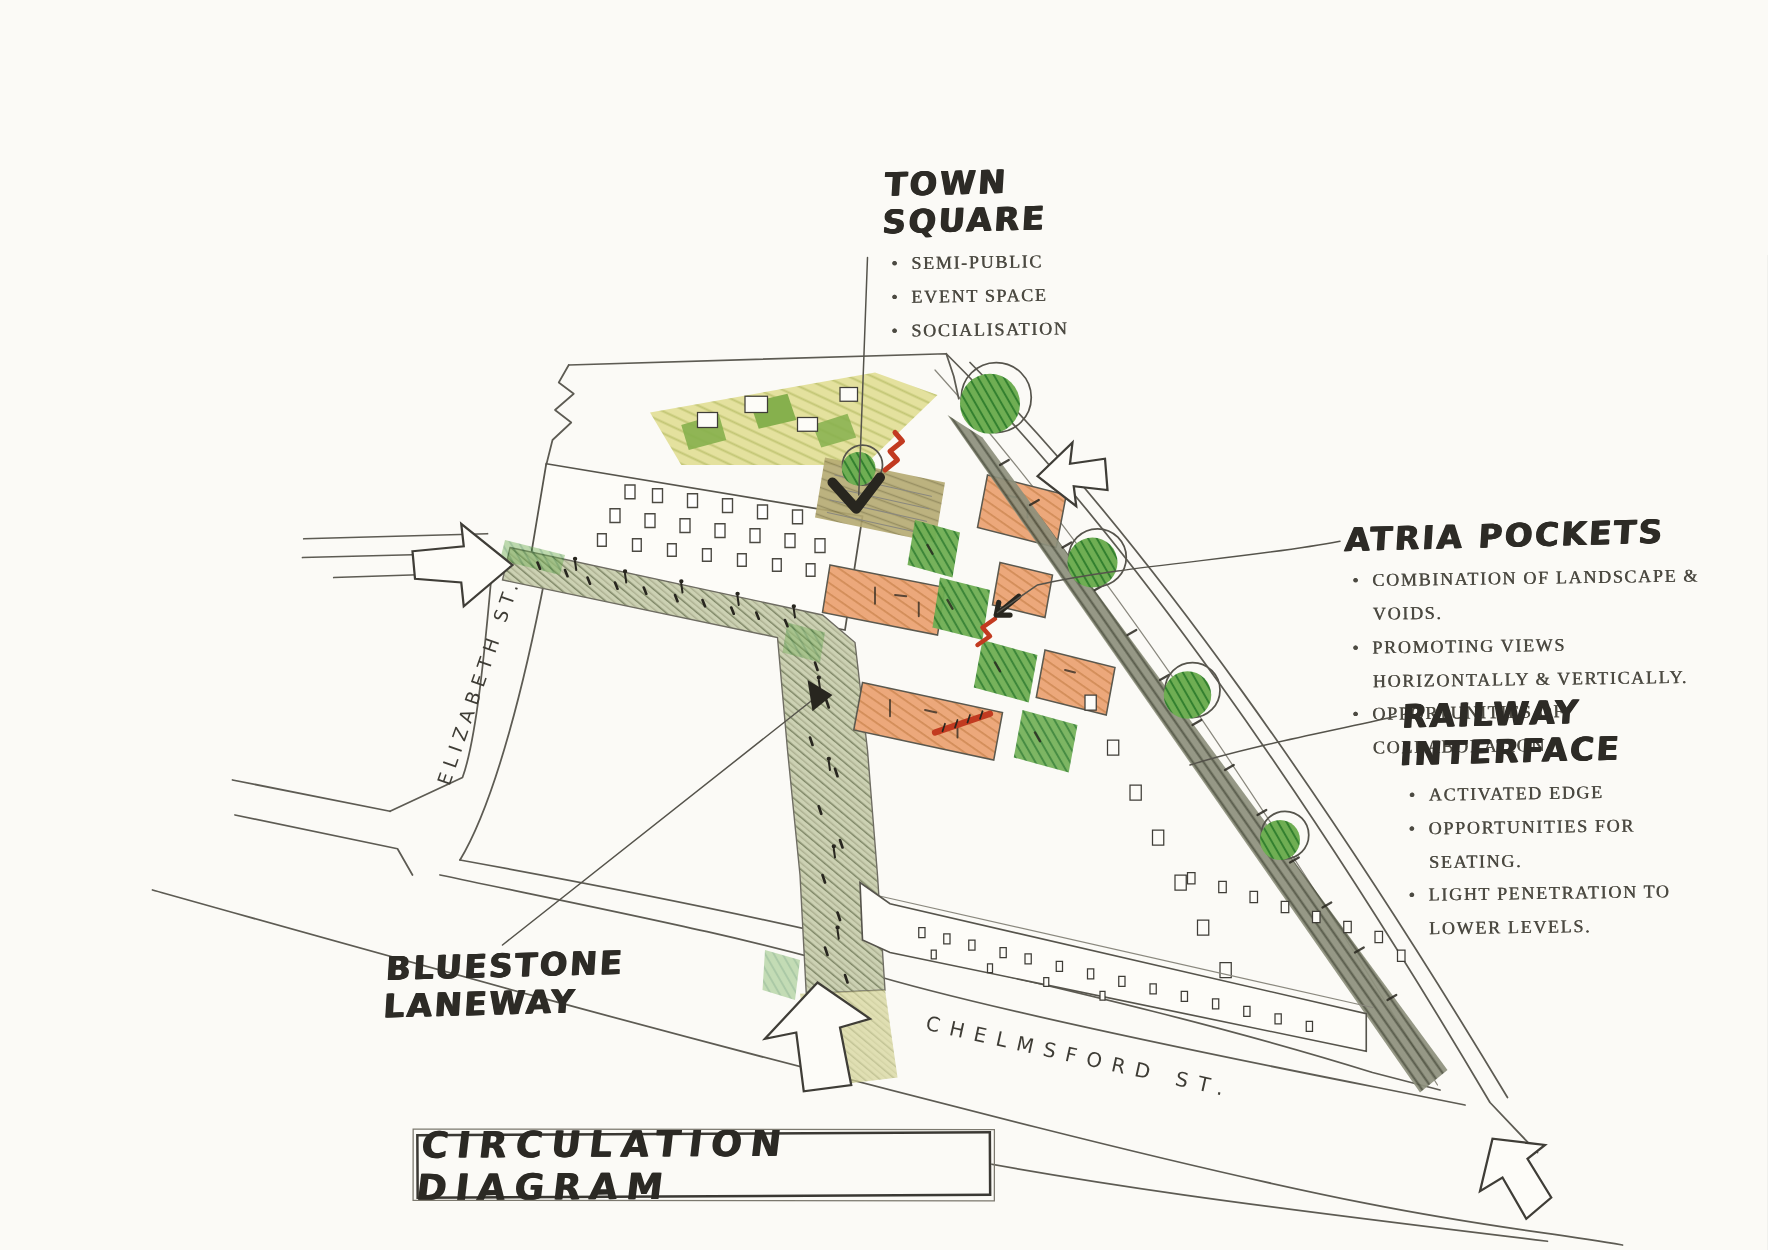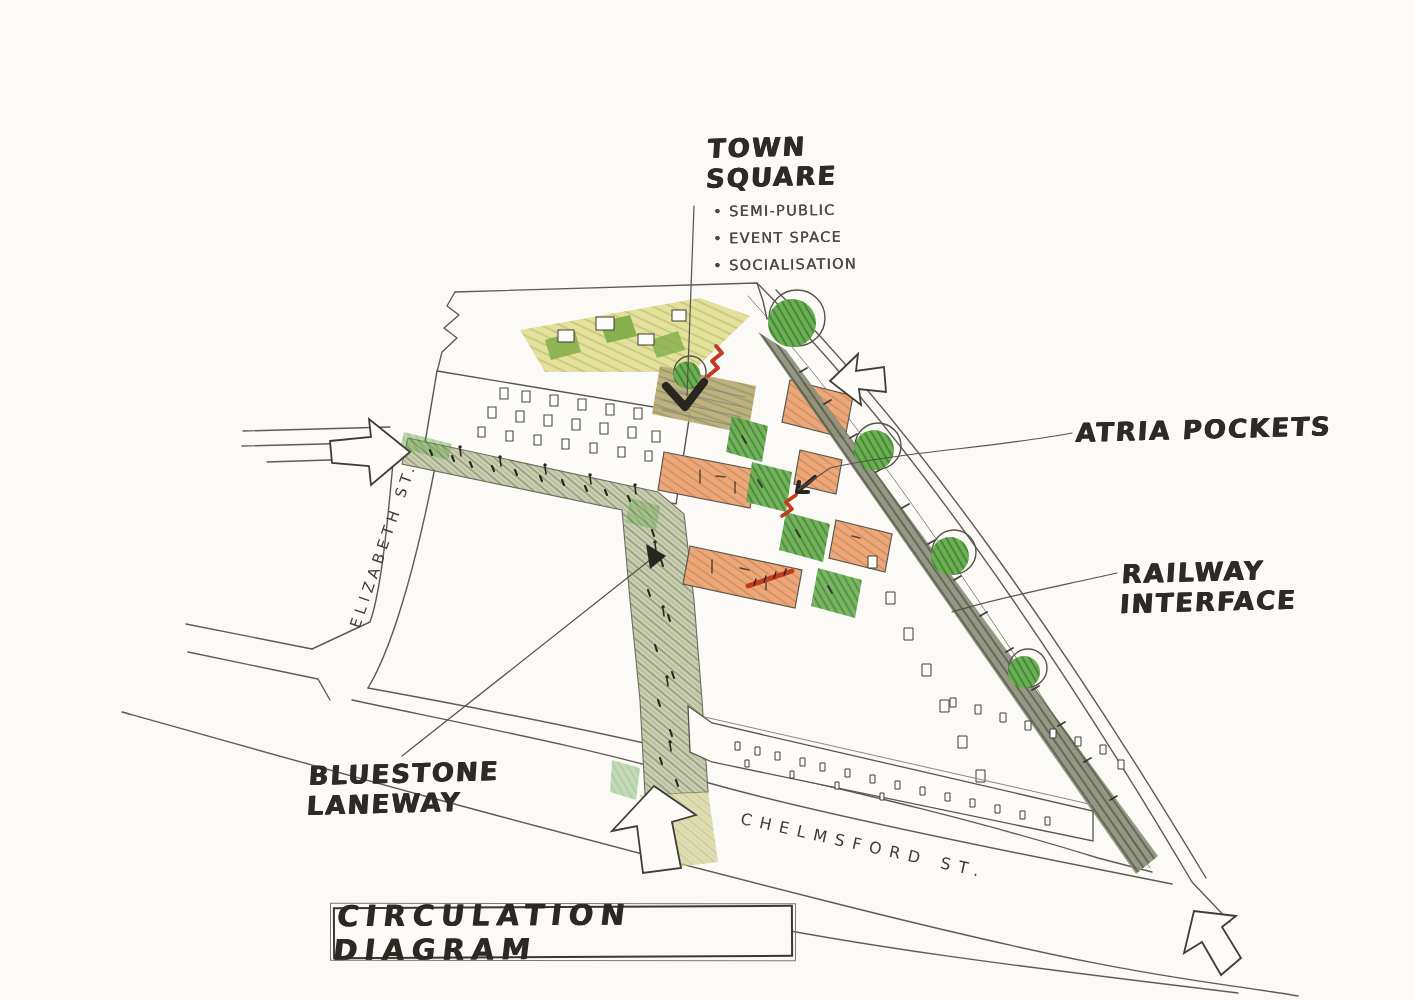--- a/index.html
+++ b/index.html
@@ -28,21 +28,21 @@
   .or-line{stroke:var(--orange-hatch);stroke-width:1.3;}
   .tr-line{stroke:var(--tree-dark);stroke-width:1.6;}
   .ro-line{stroke:#b9bd5e;stroke-width:1.6;}
   .sq-line{stroke:var(--square-hatch);stroke-width:1.2;}
 
   
   .anno{position:absolute;color:var(--ink);}
   .anno h3{margin:0 0 6px 0;font-size:26px;font-weight:800;letter-spacing:2px;
     color:#2d2b26;transform:skewX(-5deg) rotate(-1.5deg);
     text-shadow:.7px 0 #2d2b26, -.4px 0 #2d2b26;}
-  .anno ul{list-style:none;margin:0;padding:0 0 0 6px;}
+  .anno ul{list-style:none;margin:0;padding:0 0 0 6px;font-family:Liberation Serif, serif;}
   .anno li{position:relative;padding-left:16px;font-size:14.5px;letter-spacing:1.3px;
     color:var(--note);line-height:1.85;transform:rotate(-.8deg);
     text-shadow:.4px 0 var(--note);}
   .anno li::before{content:"•";position:absolute;left:0;top:0;color:var(--note);}
   .street-label{position:absolute;color:#3e3c35;font-size:15px;letter-spacing:5px;
     white-space:nowrap;}
   #elizabeth-st{left:296px;top:536px;transform:rotate(-71deg);}
   #chelmsford-st{left:738px;top:836px;transform:rotate(12.5deg);letter-spacing:8px;font-size:16px;}
   .titlebox{position:absolute;left:333px;top:906px;width:456px;height:48px;
     border:2.4px solid #3a3833;background:var(--paper);transform:rotate(-.3deg);
@@ -237,24 +237,34 @@
     <h3>TOWN SQUARE</h3>
     <ul>
       <li>SEMI-PUBLIC</li>
       <li>EVENT SPACE</li>
       <li>SOCIALISATION</li>
     </ul>
   </div>
 
   <div class="anno" style="left:1076px;top:414px;width:300px;">
     <h3>ATRIA POCKETS</h3>
+    <ul>
+      <li>COMBINATION OF LANDSCAPE &amp; VOIDS.</li>
+      <li>PROMOTING VIEWS HORIZONTALLY &amp; VERTICALLY.</li>
+      <li>OPPORTUNITIES OF COLLABORATION.</li>
+    </ul>
   </div>
 
   <div class="anno" style="left:1121px;top:556px;width:250px;">
     <h3>RAILWAY INTERFACE</h3>
+    <ul>
+      <li>ACTIVATED EDGE</li>
+      <li>OPPORTUNITIES FOR SEATING.</li>
+      <li>LIGHT PENETRATION TO LOWER LEVELS.</li>
+    </ul>
   </div>
 
   <div class="anno" style="left:308px;top:757px;width:310px;">
     <h3>BLUESTONE LANEWAY</h3>
   </div>
 
   <div id="elizabeth-st" class="street-label">ELIZABETH ST.</div>
   <div id="chelmsford-st" class="street-label">CHELMSFORD ST.</div>
 
   <div class="titlebox">

